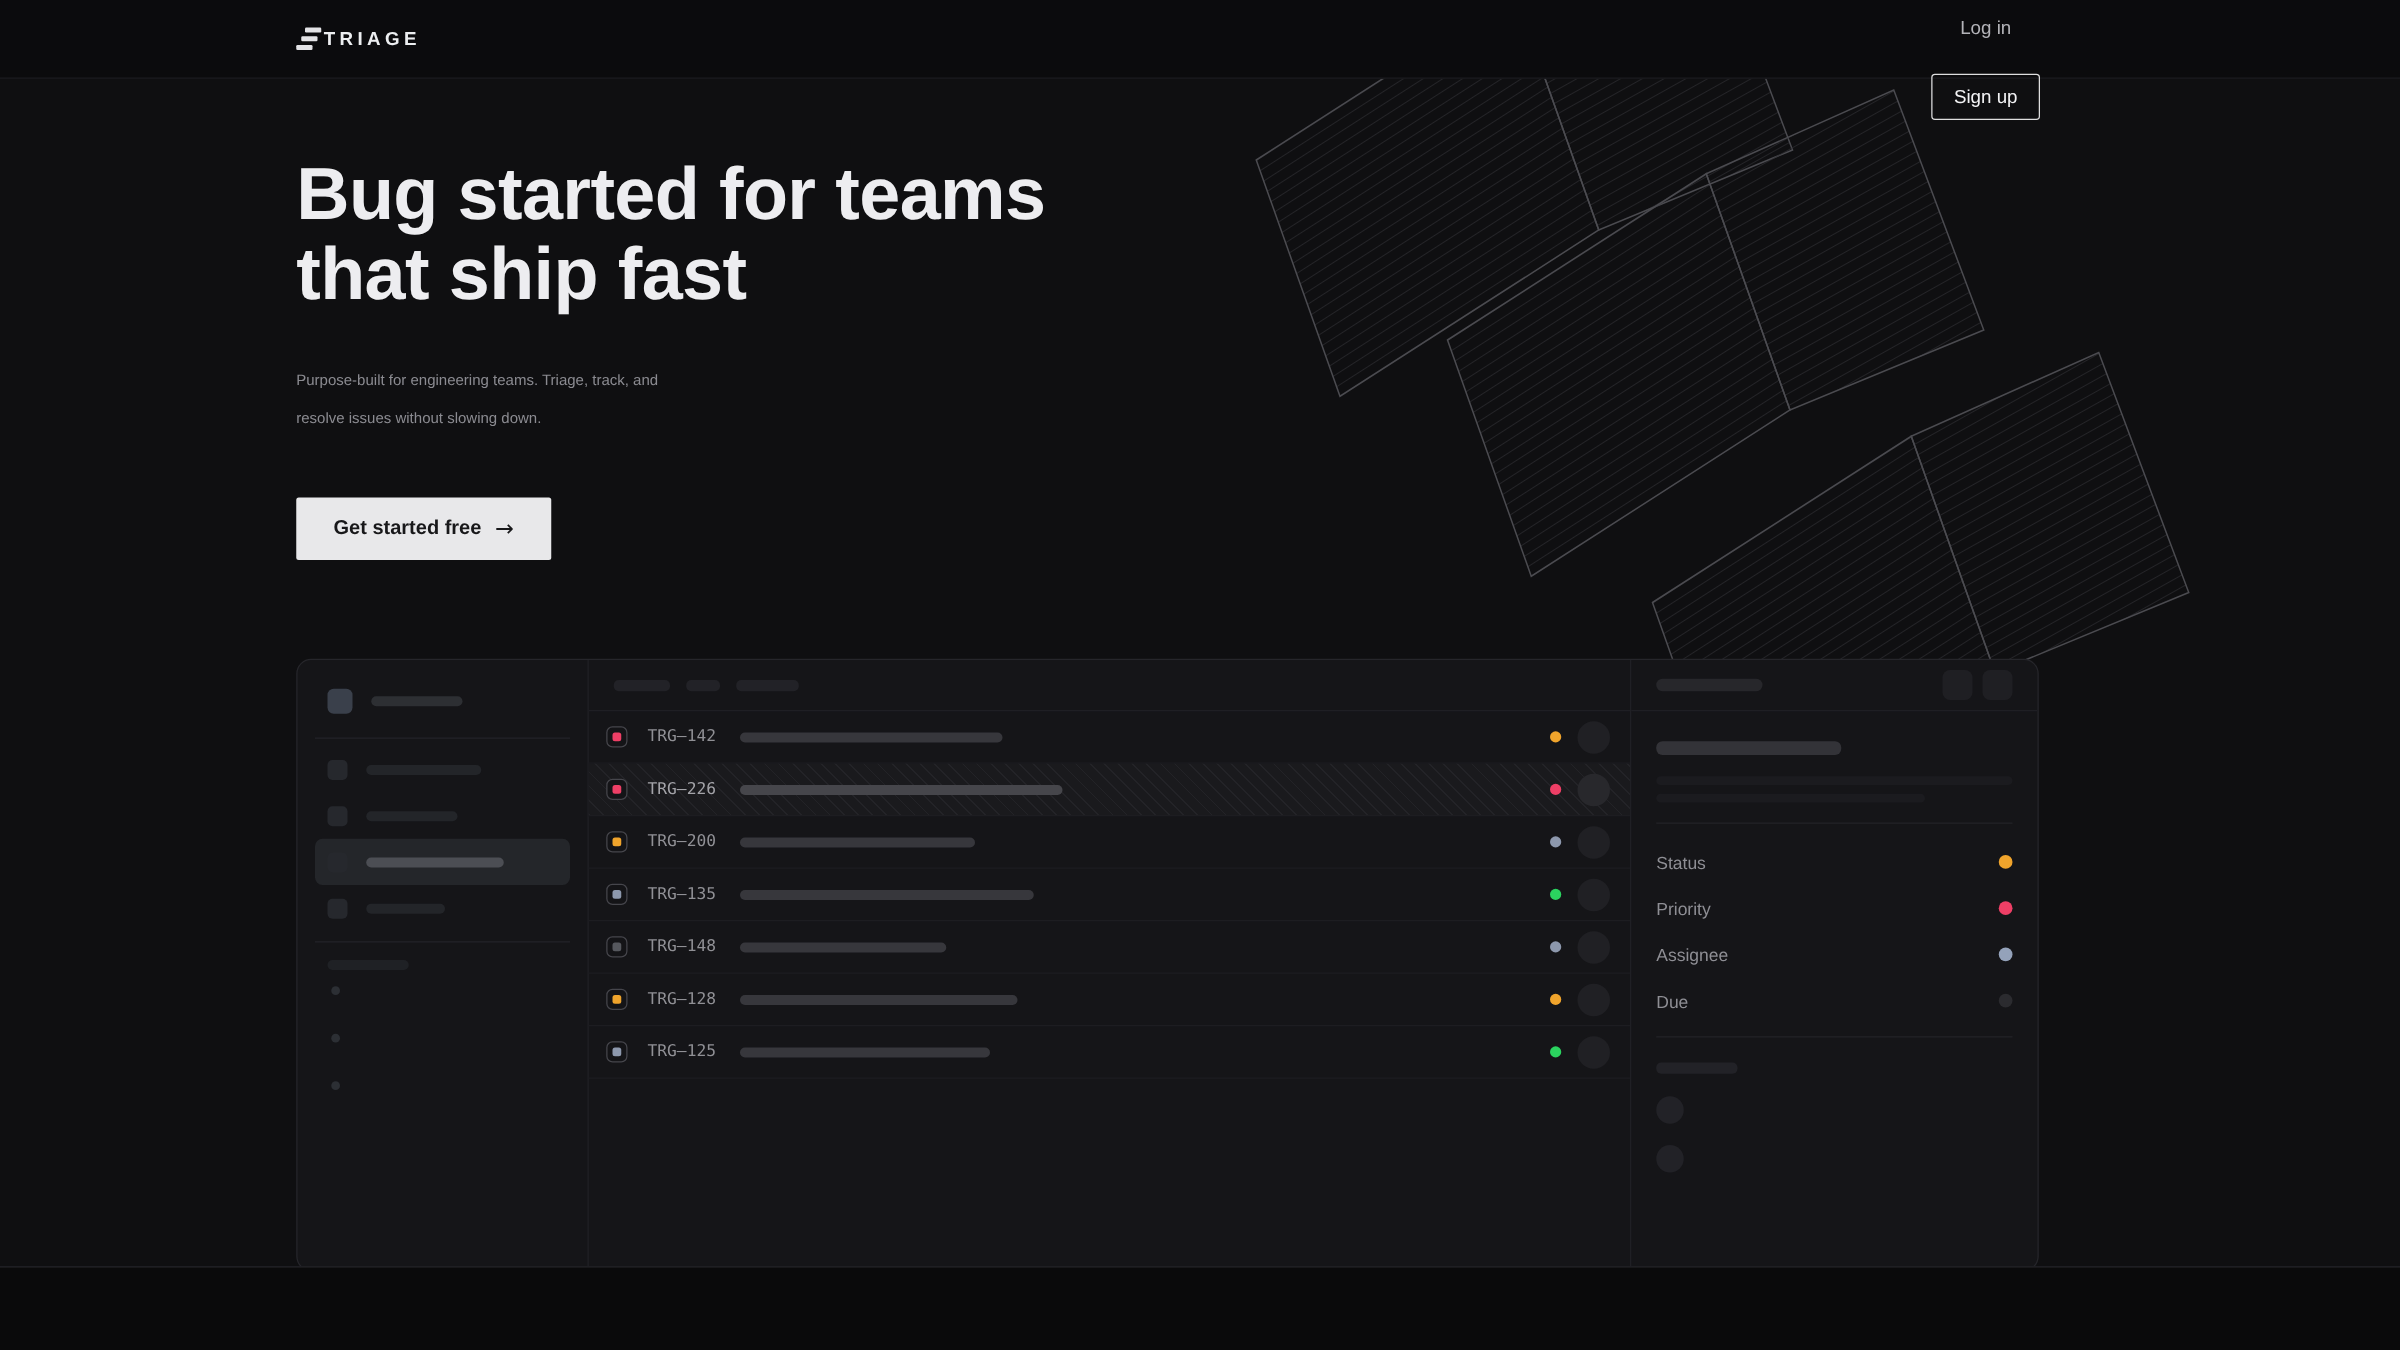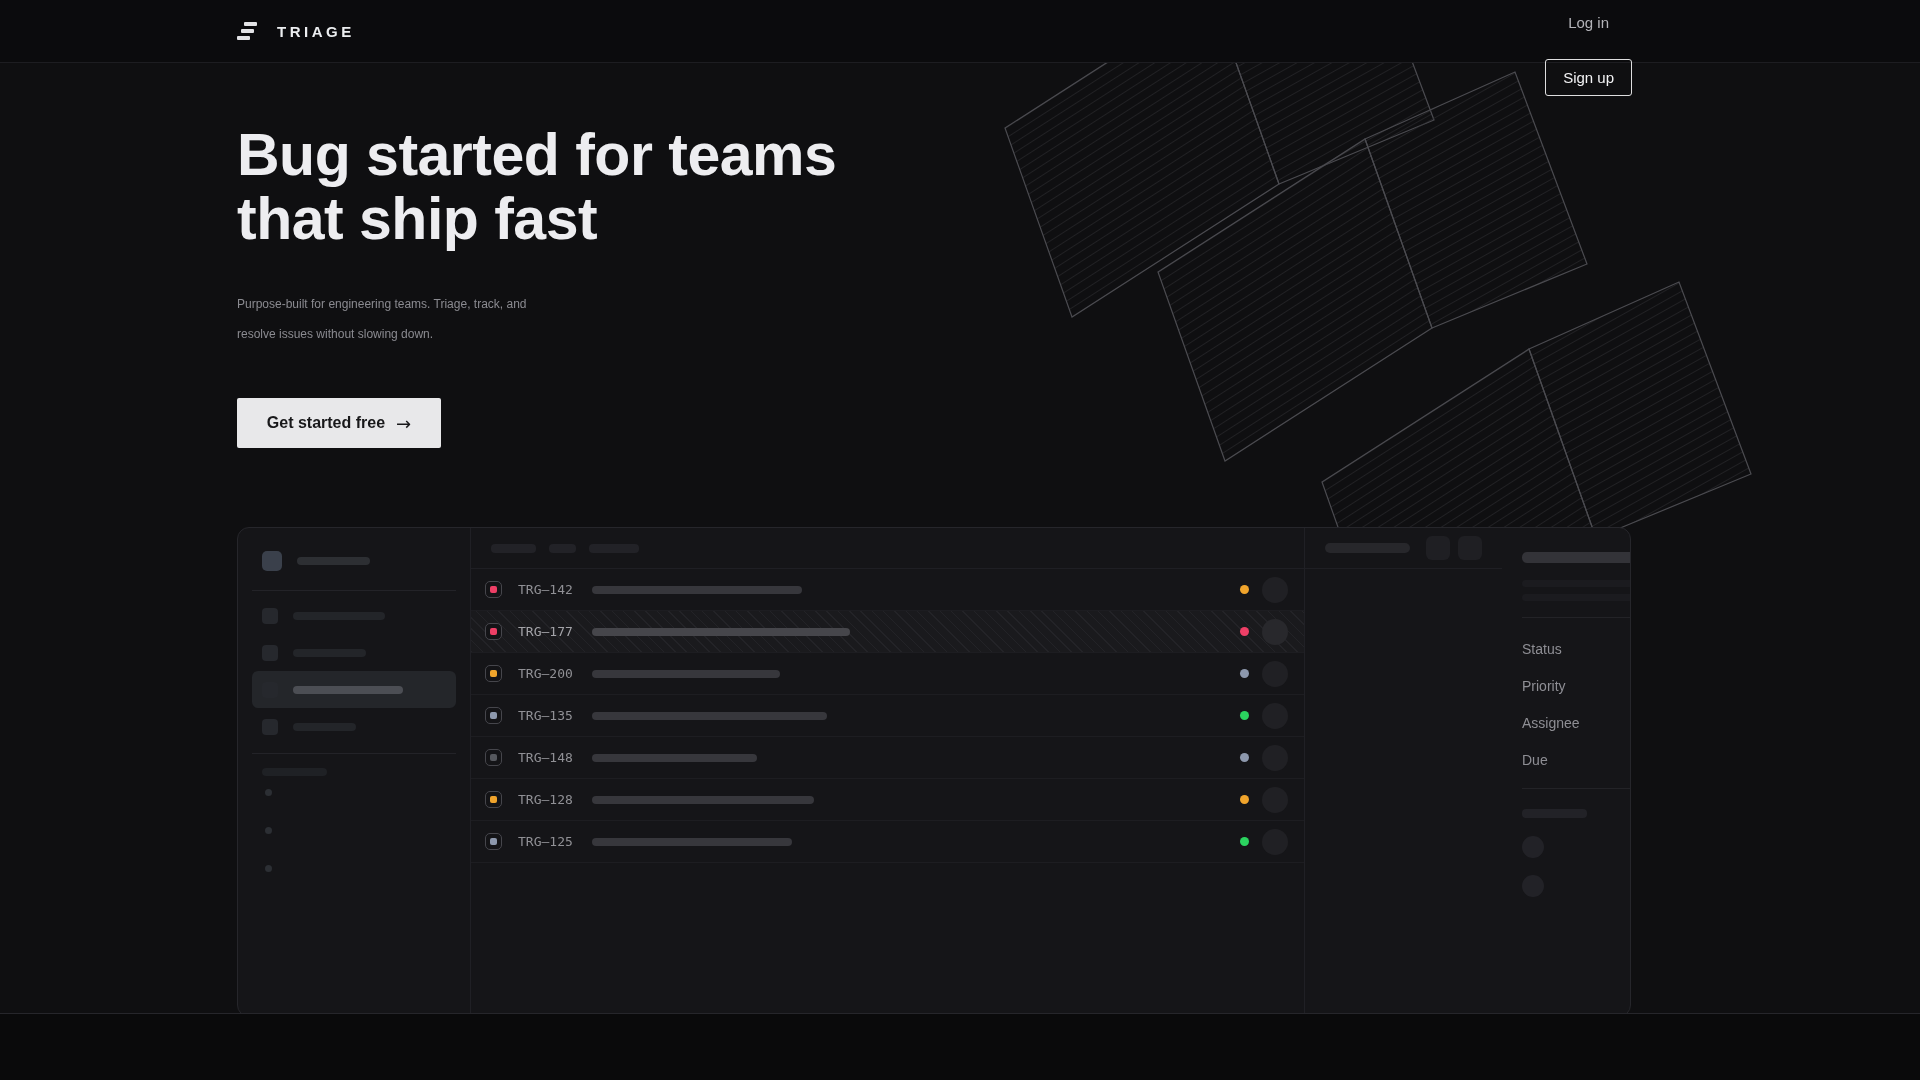--- a/index.html
+++ b/index.html
@@ -13,21 +13,21 @@
 
   
   .deco { position:absolute; top:0; left:0; z-index:1; pointer-events:none; }
 
   
   .navbar {
     position:absolute; top:0; left:0; right:0; height:63px; z-index:5;
     background:#0b0b0d; border-bottom:1px solid #1d1d21;
     display:flex; align-items:center; padding:0 288px 0 237px;
   }
-  .brand { display:flex; align-items:center; gap:20px; }
+  .brand { display:flex; align-items:center; gap:2px; }
   .logo-bars { display:flex; flex-direction:column; gap:2.5px; }
   .logo-bars i { display:block; width:13px; height:4.5px; border-radius:1px; background:#e3e3e6; }
   .logo-bars i:nth-child(1){ margin-left:7px; }
   .logo-bars i:nth-child(2){ margin-left:3.5px; }
   .brand-name { font-size:15px; font-weight:700; letter-spacing:3.5px; color:#eceef0; }
   .nav-right { margin-left:auto; display:flex; align-items:center; gap:28px;flex-direction:column; }
   .moon { width:20px; height:20px; display:block; }
   .login-link { font-size:15px; color:#b3b3b8; cursor:pointer; }
   .signup-btn {
     border:1px solid #dededf; border-radius:3px; background:transparent;
@@ -87,21 +87,21 @@
   .iid { margin-left:16px; width:64px; font-family:"DejaVu Sans Mono", monospace; font-size:13px; color:#909095; flex-shrink:0; }
   .row.selected .iid { color:#a3a3a8; }
   .ibar { margin-left:10px; height:8px; border-radius:4px; background:#37373c; }
   .row.selected .ibar { background:#46464b; }
   .rspace { flex:1; }
   .rdot { width:9px; height:9px; border-radius:50%; margin-right:13px; flex-shrink:0; }
   .iav { width:26px; height:26px; border-radius:50%; background:#202024; margin-right:16px; flex-shrink:0; }
   .row.selected .iav { background:#28282c; }
 
   
-  .panel { width:326px; border-left:1px solid #202025; display:flex; flex-shrink:0;text-align:center; }
+  .panel { width:326px; border-left:1px solid #202025; display:flex; flex-direction:column; flex-shrink:0;text-align:center; }
   .p-head { height:41px; border-bottom:1px solid #1f1f24; display:flex; align-items:center; gap:8px; padding:0 20px; flex-shrink:0; }
   .p-head .pill { width:85px; height:10px; border-radius:5px; background:#27272b; }
   .p-btn { width:24px; height:24px; border-radius:6px; background:#1f1f23; border:none; cursor:pointer; }
   .p-body { padding:24px 20px 0; }
   .p-title { width:148px; height:11px; border-radius:5px; background:#333338; }
   .p-line { height:7px; border-radius:3.5px; background:#1b1b1f; }
   .p-line.l1 { margin-top:17px; }
   .p-line.l2 { margin-top:7px; width:215px; }
   .p-div { border:none; border-top:1px solid #232327; margin-top:16px; }
   .p-fields { margin-top:12px; }
@@ -220,21 +220,21 @@
     <span class="iid">TRG–142</span>
     <span class="ibar" style="width: 210px;"></span>
     <span class="rspace"></span>
     <span class="rdot" style="background: rgb(240, 164, 44);"></span>
     <span class="iav"></span>
   </div>
         <div class="row selected">
     <span class="chk">
             <i style="background: rgb(238, 63, 102);"></i>
           </span>
-    <span class="iid">TRG–177</span>
+    <span class="iid">TRG–226</span>
     <span class="ibar" style="width: 258px;"></span>
     <span class="rspace"></span>
     <span class="rdot" style="background: rgb(238, 63, 102);"></span>
     <span class="iav"></span>
   </div>
         <div class="row">
     <span class="chk">
             <i style="background: rgb(240, 164, 44);"></i>
           </span>
     <span class="iid">TRG–200</span>

